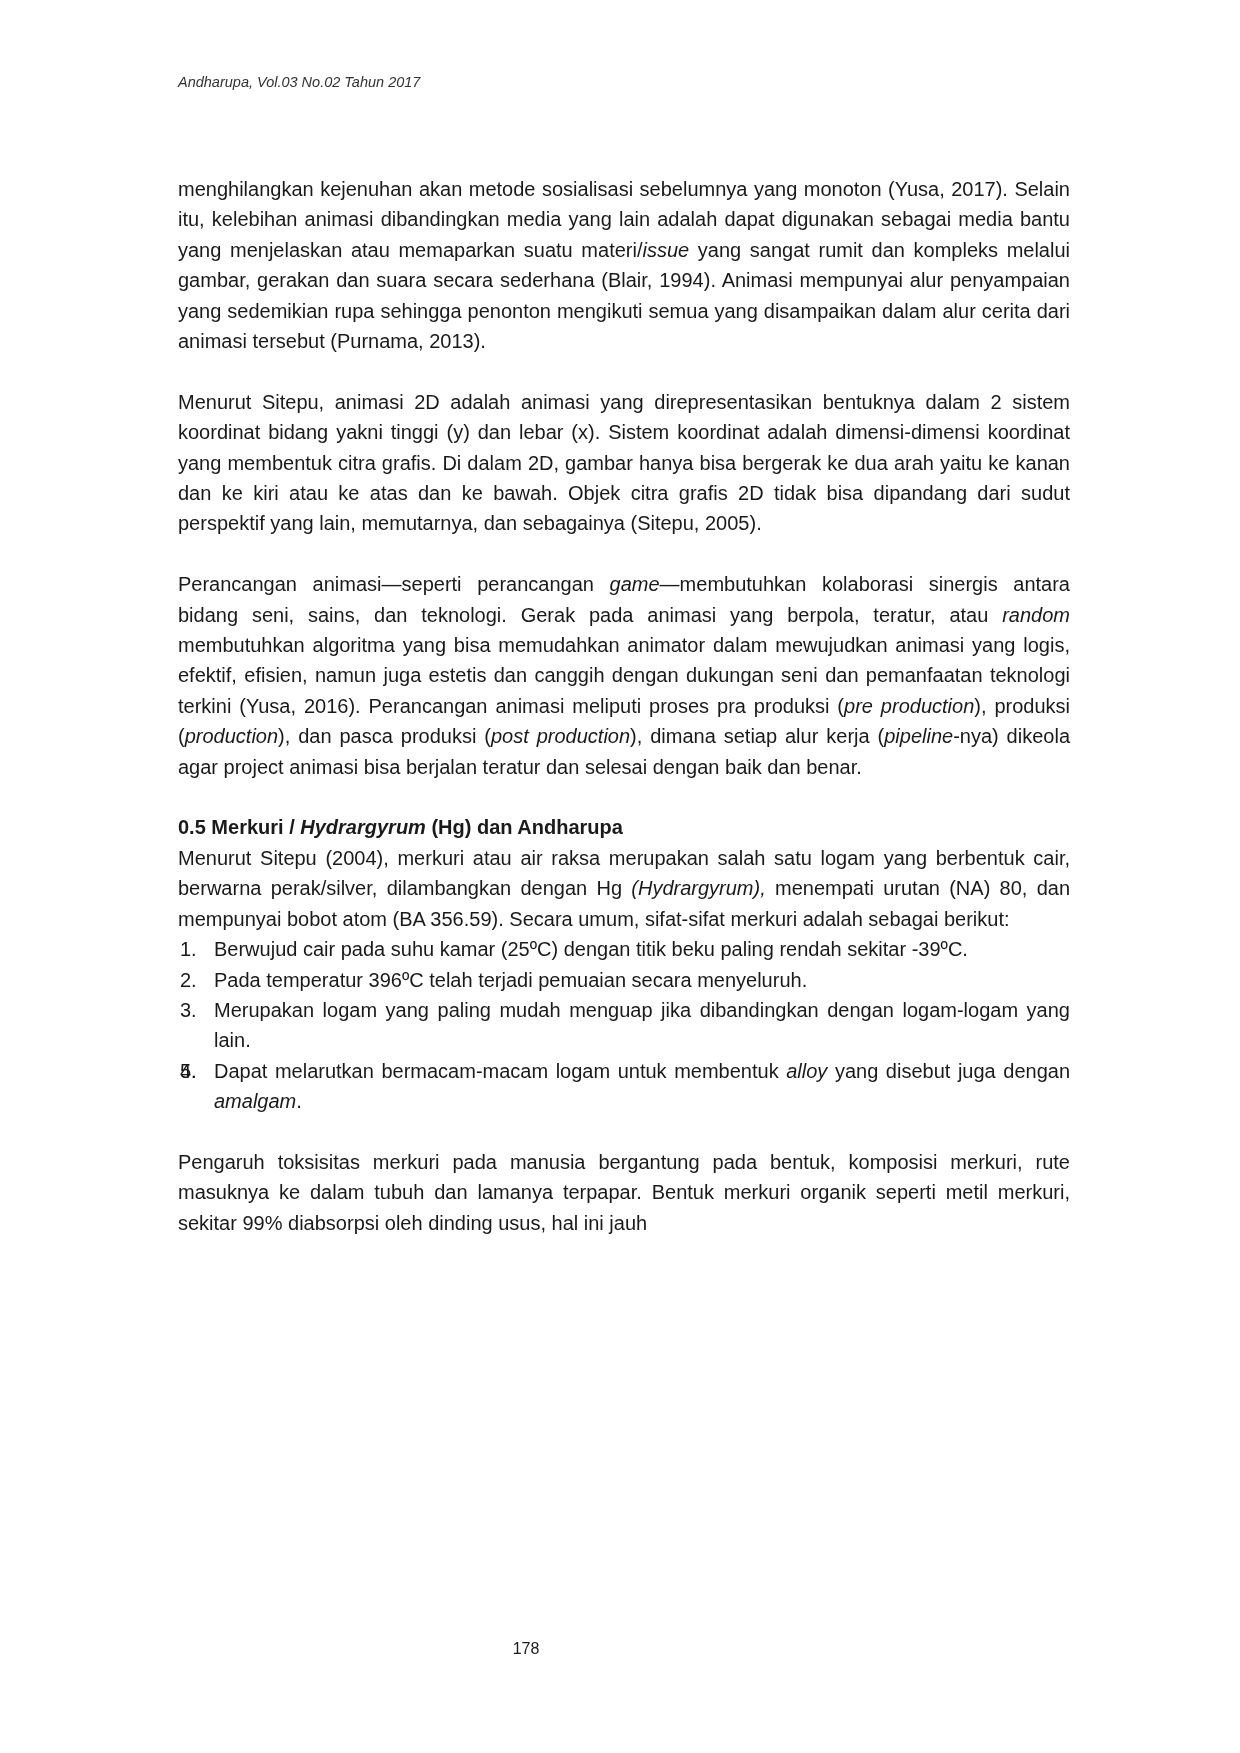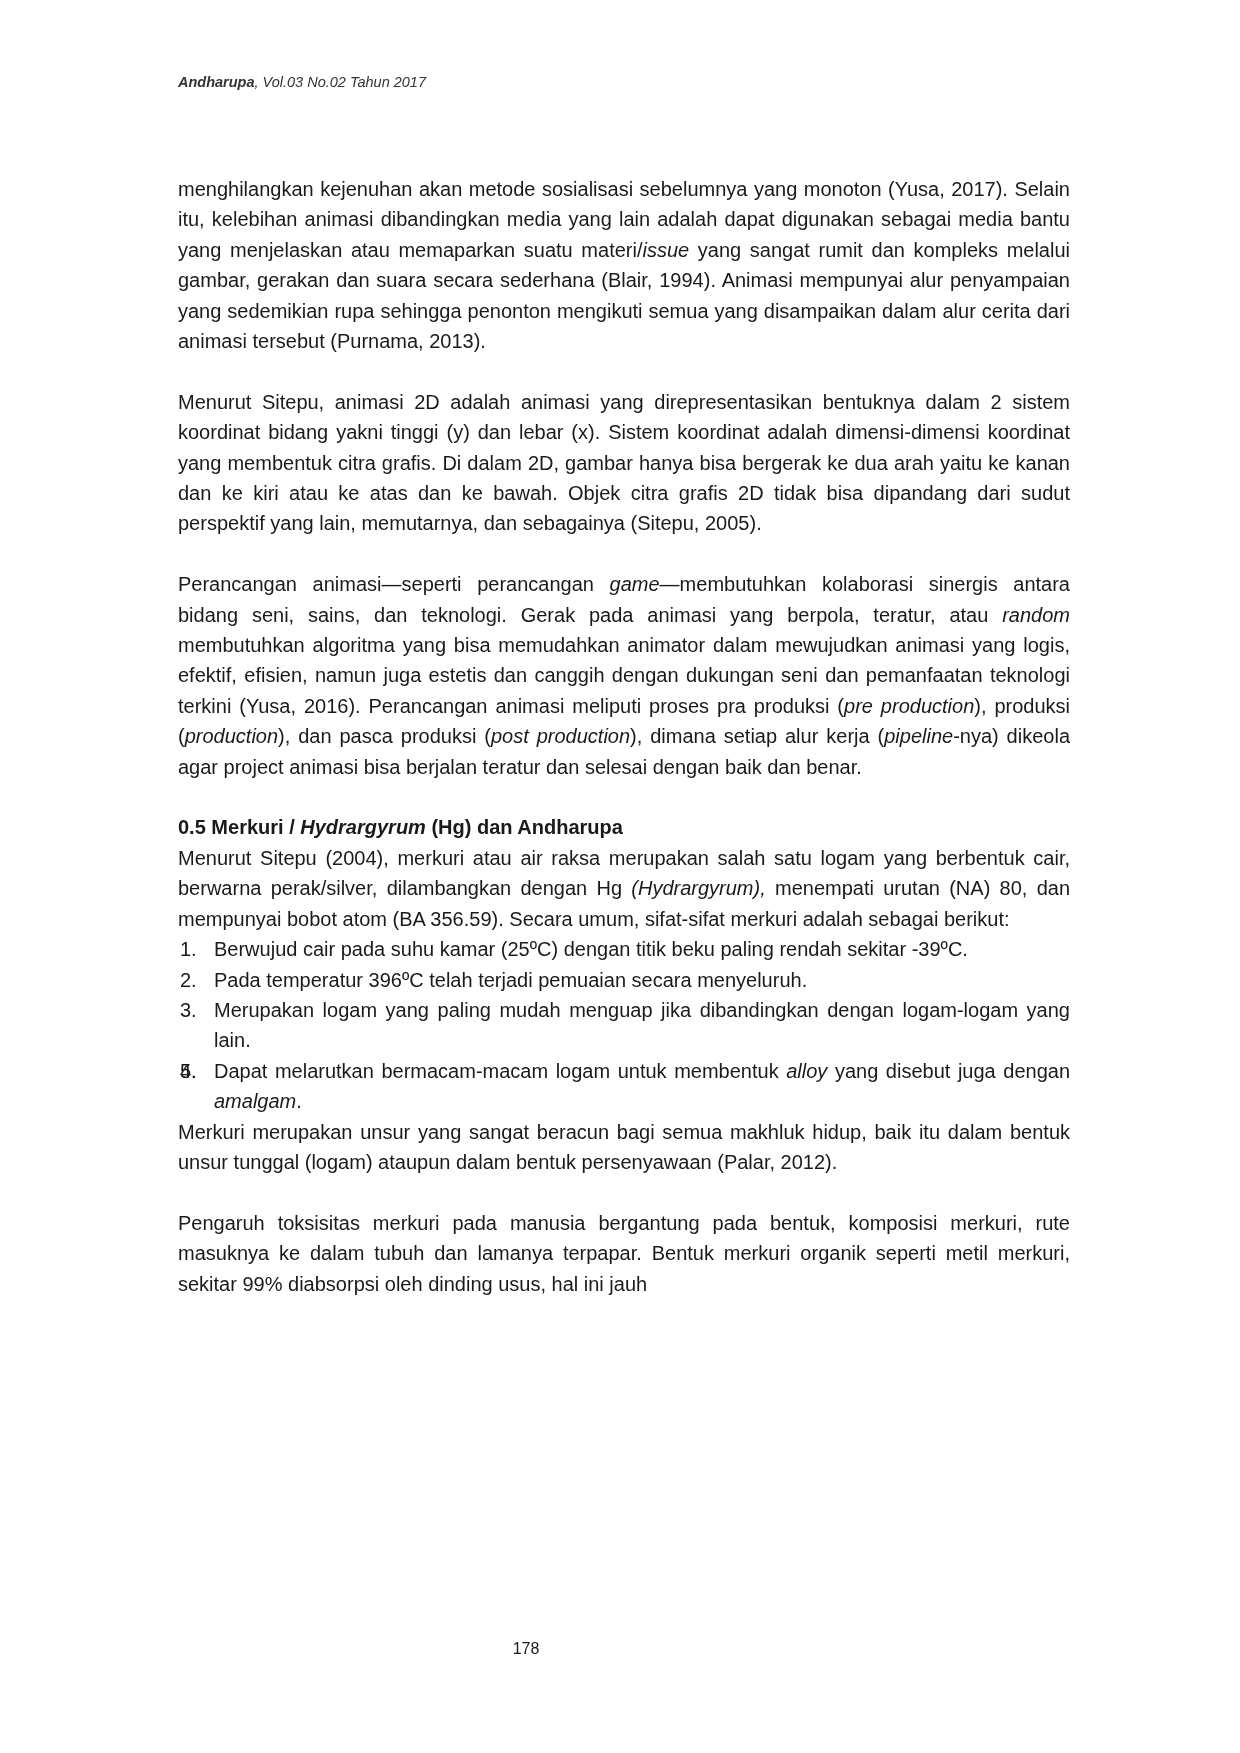--- a/index.html
+++ b/index.html
@@ -1,18 +1,18 @@
 <!DOCTYPE html>
 <html><head>
 <meta charset="utf-8">
 <style>
   html, body { margin: 0; padding: 0; background: #ffffff; }
   body { width: 1240px; height: 1753px; position: relative; overflow: hidden; color: #1a1a1a; font-family: "Liberation Sans", sans-serif; }
   .header { position: absolute; left: 178px; top: 74px; font-size: 14.5px; font-style: italic; color: #333; }
-  .header b { font-weight: bold; }
+  .header b { font-weight: normal; }
   .content { position: absolute; left: 178px; top: 174px; width: 892px; font-size: 20px; line-height: 30.4px; }
   .p { text-align: justify; margin: 0; }
   .gap { height: 30.4px; }
   .heading { font-weight: bold; margin: 0; }
   ol { margin: 0; padding: 0; list-style: none; }
   ol li { position: relative; padding-left: 36px; text-align: justify; }
   ol li .num { position: absolute; left: 2px; top: 0; }
   .footer { position: absolute; top: 1640px; left: 0; width: 1052px; text-align: center; font-size: 16px; }
   i { font-style: italic; margin-top: 32px; }
 </style>
@@ -32,18 +32,17 @@
   <div class="gap"></div>
   <p class="heading"><span>0.5 Merkuri / </span><i>Hydrargyrum</i><span> (Hg) dan Andharupa</span></p>
   <p class="p"><span>Menurut Sitepu (2004), merkuri atau air raksa merupakan salah satu logam yang berbentuk cair, berwarna perak/silver, dilambangkan dengan Hg </span><i>(Hydrargyrum),</i><span> menempati urutan (NA) 80, dan mempunyai bobot atom (BA 356.59). Secara umum, sifat-sifat merkuri adalah sebagai berikut:</span></p>
   <ol id="props-list">
       <li><span class="num">1.</span><span><span>Berwujud cair pada suhu kamar (25ºC) dengan titik beku paling rendah sekitar -39ºC.</span></span></li>
       <li><span class="num">2.</span><span><span>Pada temperatur 396ºC telah terjadi pemuaian secara menyeluruh.</span></span></li>
       <li><span class="num">3.</span><span><span>Merupakan logam yang paling mudah menguap jika dibandingkan dengan logam-logam yang lain.</span></span></li>
       <li><span class="num">4.</span></li>
       <li><span class="num">5.</span><span><span>Dapat melarutkan bermacam-macam logam untuk membentuk </span><i>alloy</i><span> yang disebut juga dengan </span><i>amalgam</i><span>.</span></span></li>
     </ol>
-  <p class="p"><span>Merkuri merupakan unsur yang sangat beracun bagi semua makhluk hidup, baik itu dalam bentuk unsur tunggal (logam) ataupun dalam bentuk persenyawaan (Palar, 2012).</span></p>
   <div class="gap"></div>
   <p class="p"><span>Pengaruh toksisitas merkuri pada manusia bergantung pada bentuk, komposisi merkuri, rute masuknya ke dalam tubuh dan lamanya terpapar. Bentuk merkuri organik seperti metil merkuri, sekitar 99% diabsorpsi oleh dinding usus, hal ini jauh</span></p>
 </div>
 
 <div class="footer">178</div>
 
 </body></html>

